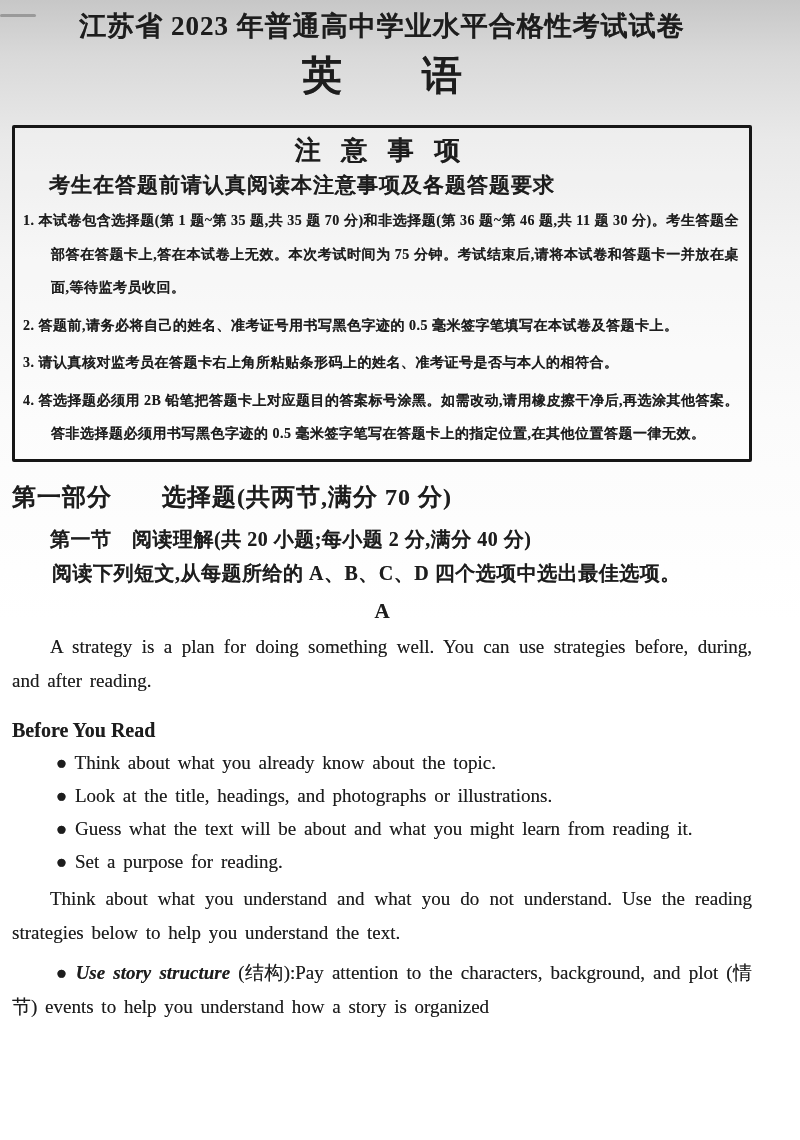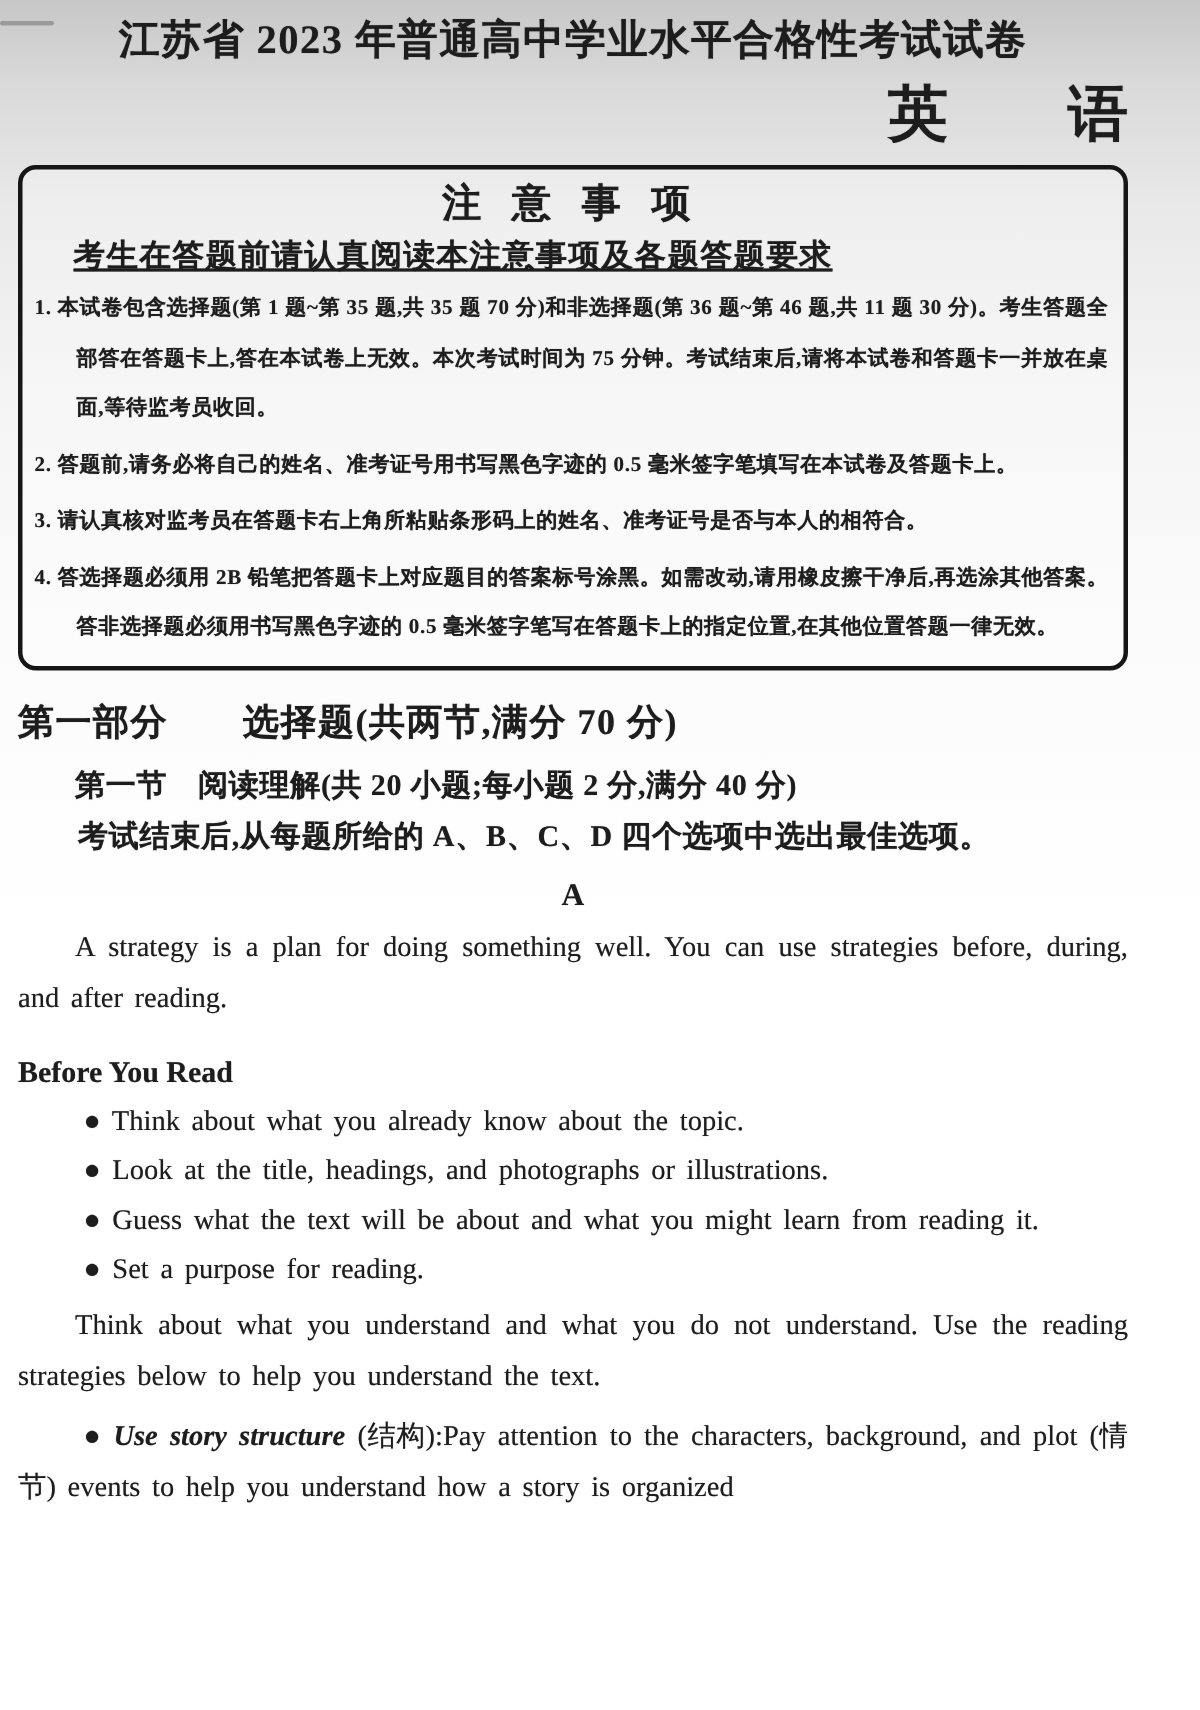--- a/index.html
+++ b/index.html
@@ -10,31 +10,31 @@
     color:#1d1d1d;
     position:relative;
   }
   .page{position:relative;width:764px;height:1140px;padding:6px 12px 16px 12px;box-sizing:border-box;}
   .soft{text-shadow:0 0 0.6px rgba(20,20,20,.55);}
   .title1{
     text-align:center;font-size:27px;font-weight:700;line-height:36px;margin-top:2px;
     letter-spacing:1px;
   }
   .title2{
-    text-align:right;font-size:40px;font-weight:700;line-height:48px;margin-top:8px;
+    text-align:center;font-size:40px;font-weight:700;line-height:48px;margin-top:8px;
   }
   .notice-box{
-    margin-top:10px;border:3px solid #161616;border-radius:12px;
+    margin-top:25px;border:3px solid #161616;border-radius:2px;
     padding:4px 10px 8px 8px;background:rgba(255,255,255,0.25);
   }
   .notice-heading{
     text-align:center;font-size:26px;font-weight:700;line-height:38px;letter-spacing:7px;
   }
   .notice-sub{
-    font-size:21px;font-weight:700;line-height:30px;padding-left:26px;letter-spacing:1px;text-decoration:underline;
+    font-size:21px;font-weight:700;line-height:30px;padding-left:26px;letter-spacing:1px;
   }
   .notice-item{
     font-size:14px;font-weight:700;line-height:33.5px;text-align:justify;
     padding-left:28px;text-indent:-28px;margin-top:4px;letter-spacing:0.5px;
   }
   .part-heading{
     text-align:left;font-size:24px;font-weight:700;line-height:34px;margin-top:18px;letter-spacing:1px;
   }
   .sec-heading{
     font-size:20px;font-weight:700;line-height:30px;margin-top:10px;letter-spacing:0.5px;margin-left:38px;
@@ -74,21 +74,21 @@
     <div class="notice-heading soft">注 意 事 项</div>
     <div class="notice-sub soft">考生在答题前请认真阅读本注意事项及各题答题要求</div>
     <div class="notice-item soft">1. 本试卷包含选择题(第 1 题~第 35 题,共 35 题 70 分)和非选择题(第 36 题~第 46 题,共 11 题 30 分)。考生答题全部答在答题卡上,答在本试卷上无效。本次考试时间为 75 分钟。考试结束后,请将本试卷和答题卡一并放在桌面,等待监考员收回。</div>
     <div class="notice-item soft">2. 答题前,请务必将自己的姓名、准考证号用书写黑色字迹的 0.5 毫米签字笔填写在本试卷及答题卡上。</div>
     <div class="notice-item soft">3. 请认真核对监考员在答题卡右上角所粘贴条形码上的姓名、准考证号是否与本人的相符合。</div>
     <div class="notice-item soft">4. 答选择题必须用 2B 铅笔把答题卡上对应题目的答案标号涂黑。如需改动,请用橡皮擦干净后,再选涂其他答案。答非选择题必须用书写黑色字迹的 0.5 毫米签字笔写在答题卡上的指定位置,在其他位置答题一律无效。</div>
   </div>
 
   <div class="part-heading soft">第一部分　　选择题(共两节,满分 70 分)</div>
   <div class="sec-heading soft">第一节　阅读理解(共 20 小题;每小题 2 分,满分 40 分)</div>
-  <div class="sec-instruction soft">考试结束后,从每题所给的 A、B、C、D 四个选项中选出最佳选项。</div>
+  <div class="sec-instruction soft">阅读下列短文,从每题所给的 A、B、C、D 四个选项中选出最佳选项。</div>
 
   <div class="passage-label soft">A</div>
 
   <div class="para soft">A strategy is a plan for doing something well. You can use strategies before, during, and after reading.</div>
 
   <div class="eng-heading soft">Before You Read</div>
   <div class="bullet soft">● Think about what you already know about the topic.</div>
   <div class="bullet soft">● Look at the title, headings, and photographs or illustrations.</div>
   <div class="bullet soft">● Guess what the text will be about and what you might learn from reading it.</div>
   <div class="bullet soft">● Set a purpose for reading.</div>

